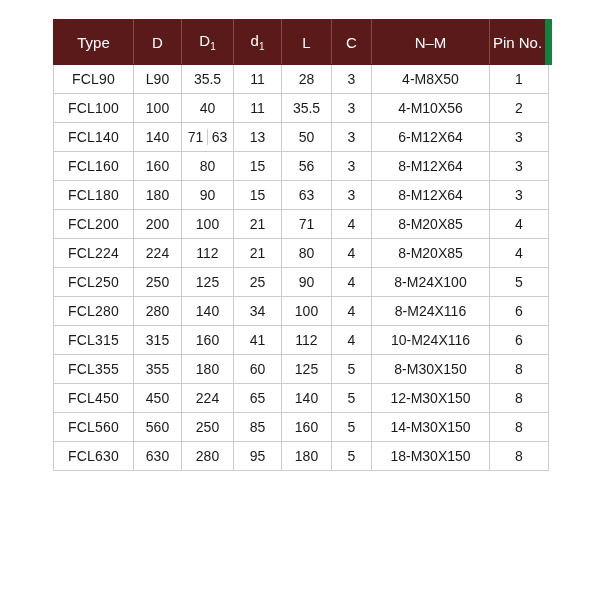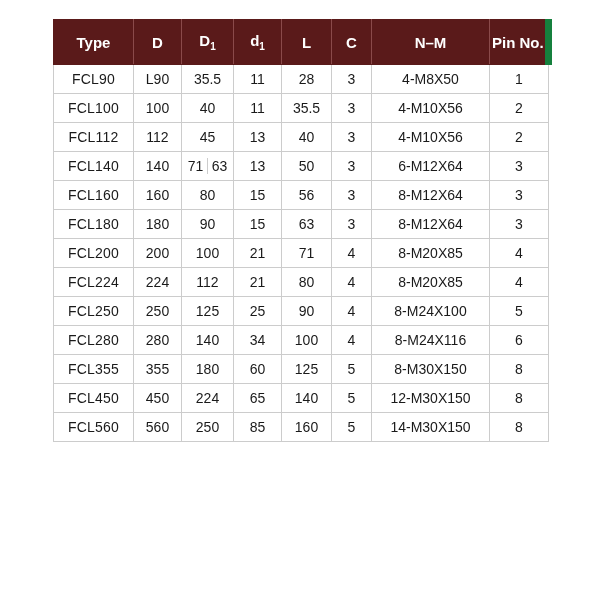--- a/index.html
+++ b/index.html
@@ -43,21 +43,21 @@
     height: 28px;
     padding: 0 2px;
     white-space: nowrap;
     overflow: hidden;
   }
 
   table.spec thead th {
     background: #5a1a1a;
     color: #ffffff;
     font-size: 15px;
-    font-weight: bold;
+    font-weight: normal;
     height: 44px;
     border: 1px solid #5a1a1a;
     border-right: 1px solid #8a4a4a;
   }
 
   table.spec thead th:last-child {
     border-right: 7px solid #15803d;
   }
 
   
@@ -138,30 +138,20 @@
             <td class="type-cell">FCL100</td>
             <td>100</td>
             <td>40</td>
             <td>11</td>
             <td>35.5</td>
             <td>3</td>
             <td>4-M10X56</td>
             <td>2</td>
           </tr>
           <tr>
-            <td class="type-cell">FCL112</td>
-            <td>112</td>
-            <td>45</td>
-            <td>13</td>
-            <td>40</td>
-            <td>3</td>
-            <td>4-M10X56</td>
-            <td>2</td>
-          </tr>
-          <tr>
             <td class="type-cell">FCL140</td>
             <td>140</td>
             <td>
               <div class="split">
                 <span class="left">71</span>
                 <span>63</span>
               </div>
             </td>
             <td>13</td>
             <td>50</td>
@@ -223,20 +213,30 @@
             <td class="type-cell">FCL280</td>
             <td>280</td>
             <td>140</td>
             <td>34</td>
             <td>100</td>
             <td>4</td>
             <td>8-M24X116</td>
             <td>6</td>
           </tr>
           <tr>
+            <td class="type-cell">FCL315</td>
+            <td>315</td>
+            <td>160</td>
+            <td>41</td>
+            <td>112</td>
+            <td>4</td>
+            <td>10-M24X116</td>
+            <td>6</td>
+          </tr>
+          <tr>
             <td class="type-cell">FCL355</td>
             <td>355</td>
             <td>180</td>
             <td>60</td>
             <td>125</td>
             <td>5</td>
             <td>8-M30X150</td>
             <td>8</td>
           </tr>
           <tr>
@@ -252,16 +252,26 @@
           <tr>
             <td class="type-cell">FCL560</td>
             <td>560</td>
             <td>250</td>
             <td>85</td>
             <td>160</td>
             <td>5</td>
             <td>14-M30X150</td>
             <td>8</td>
           </tr>
+          <tr>
+            <td class="type-cell">FCL630</td>
+            <td>630</td>
+            <td>280</td>
+            <td>95</td>
+            <td>180</td>
+            <td>5</td>
+            <td>18-M30X150</td>
+            <td>8</td>
+          </tr>
         </tbody>
     </table>
   </div>
 </div>
 
 </body></html>

